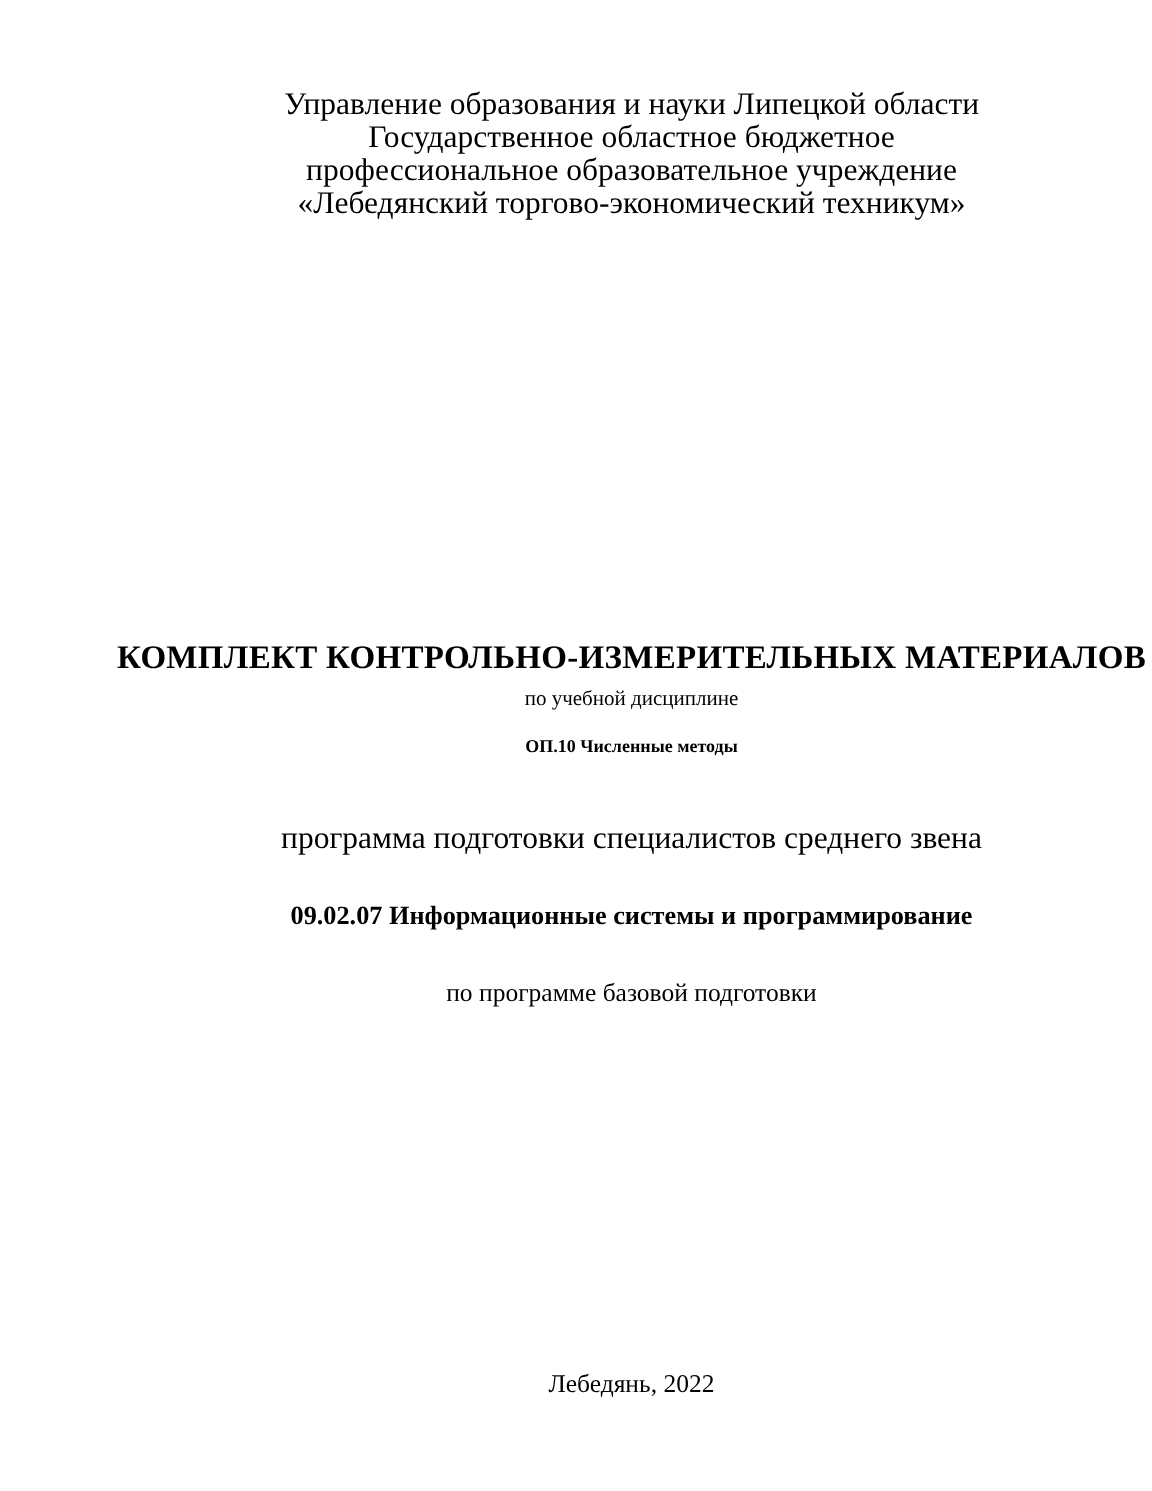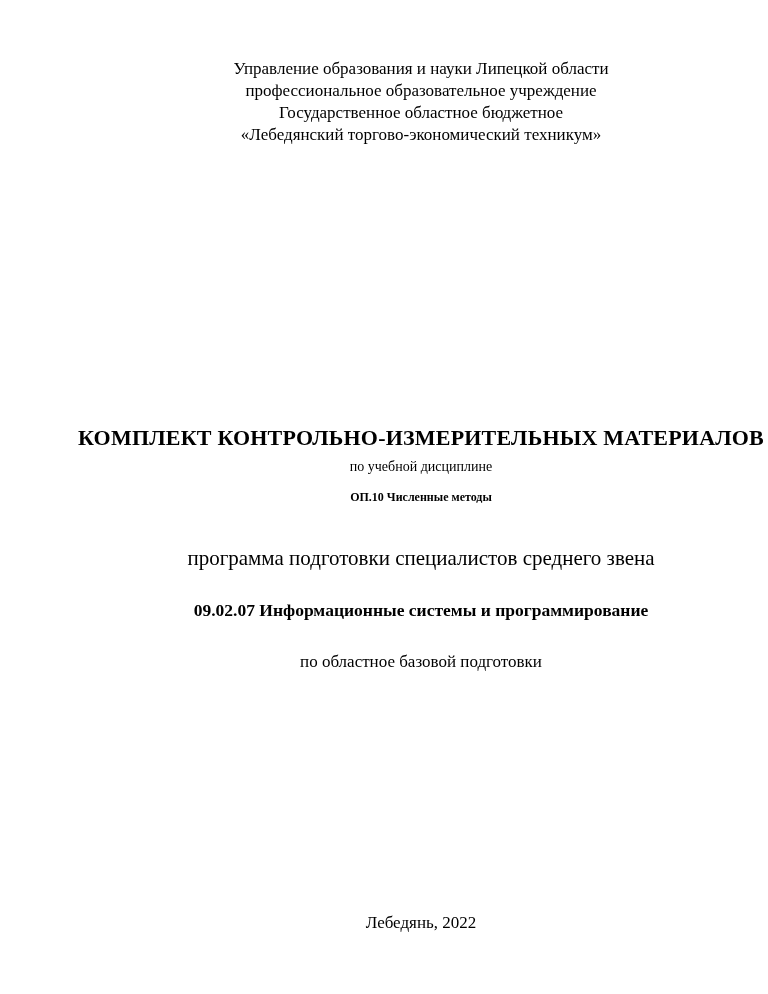--- a/index.html
+++ b/index.html
@@ -25,21 +25,21 @@
     white-space: nowrap;
   }
   .header-block {
     position: absolute;
     top: 58px;
     left: 74px;
     width: 694px;
     text-align: center;
   }
   .header-line {
-    font-size: 17px;
+    font-size: 21px;
     line-height: 22px;
   }
   .doc-title {
     top: 425px;
     font-size: 22px;
     line-height: 26px;
     font-weight: bold;
     letter-spacing: 0.2px;
   }
   .doc-subtitle {
@@ -76,32 +76,32 @@
     margin-top: 12px;
   }
 </style>
 </head>
 <body>
 
 <div class="page">
 
   <div class="header-block">
     <div class="header-line">Управление образования и науки Липецкой области</div>
+    <div class="header-line">Государственное областное бюджетное</div>
     <div class="header-line">профессиональное образовательное учреждение</div>
-    <div class="header-line">Государственное областное бюджетное</div>
     <div class="header-line">«Лебедянский торгово-экономический техникум»</div>
   </div>
 
   <div class="center-line doc-title">КОМПЛЕКТ КОНТРОЛЬНО-ИЗМЕРИТЕЛЬНЫХ МАТЕРИАЛОВ</div>
 
   <div class="center-line doc-subtitle">по учебной дисциплине</div>
 
   <div class="center-line doc-discipline">ОП.10 Численные методы</div>
 
   <div class="center-line program-line">программа подготовки специалистов среднего звена</div>
 
   <div class="center-line specialty-line">09.02.07 Информационные системы и программирование</div>
 
-  <div class="center-line training-line">по областное базовой подготовки</div>
+  <div class="center-line training-line">по программе базовой подготовки</div>
 
   <div class="center-line place-year-line">Лебедянь, 2022</div>
 
 </div>
 
 </body></html>

